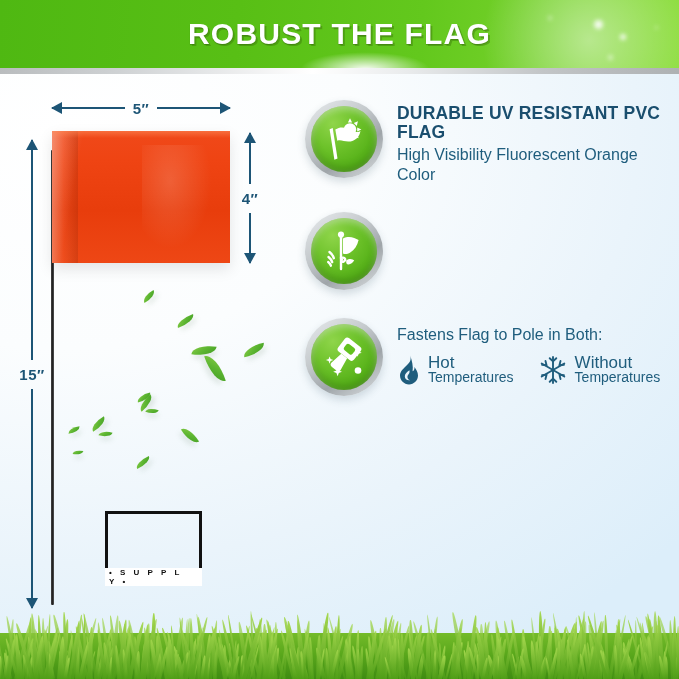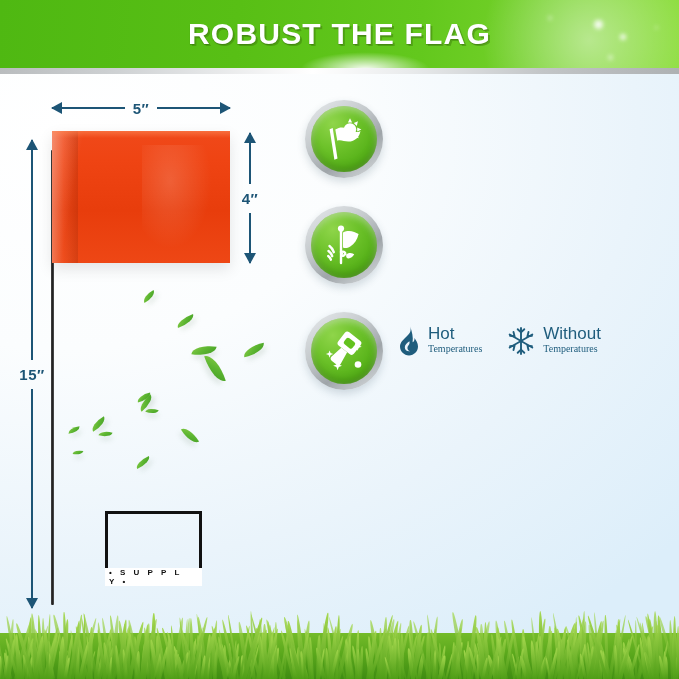--- a/index.html
+++ b/index.html
@@ -169,21 +169,21 @@
   }
   .fdesc{
     color:#1f5d7d;font-size:16px;line-height:19.5px;margin-top:3px;font-weight:normal;
     font-family:"Liberation Sans", sans-serif;
   }
   .temps{display:flex;align-items:center;gap:24px;margin-top:10px;}
   .temp{display:flex;align-items:center;gap:7px;}
   .temp svg{display:block;flex:0 0 auto;}
   .temp-txt{line-height:15px;}
   .temp-big{color:#1f5d7d;font-size:17px;font-family:"Liberation Sans", sans-serif;}
-  .temp-small{color:#1f5d7d;font-size:10px;font-family:Liberation Serif, serif;}
+  .temp-small{color:#1f5d7d;font-size:14px;font-family:Liberation Sans, sans-serif;}
 
   
   .grass{
     position:absolute;left:0;bottom:0;width:679px;height:76px;overflow:hidden;
   }
   .grass-base{
     position:absolute;left:0;bottom:0;width:679px;height:46px;
     background:linear-gradient(180deg,#74bb2a 0%,#5aa81c 45%,#3f8c12 100%);
   }
   .blade{position:absolute;bottom:0;width:3px;background:linear-gradient(180deg,#a5d84e,#4f9e17);border-radius:50% 50% 0 0;transform-origin:bottom center;}
@@ -259,20 +259,24 @@
         <div class="badge-inner">
           <svg width="46" height="44" viewBox="0 0 46 44" fill="#ffffff" aria-hidden="true">
             <g>
               <circle cx="29" cy="12.5" r="6.2"></circle>
               <path d="M29 1.2l2.1 4.2-4.2 0zM40.4 12.5l-4.2 2.1 0-4.2zM36.9 4.3l-1.1 4.6-3-3zM37.6 21.2l-4.4-1.6 2.9-3z"></path>
               <path d="M8.6 12.2l3.1-1.3 4.8 30.6-3.1 1.3z"></path>
               <path d="M14.3 12.6c6.5-4.4 11.6-1.2 16.6 1.1 4.2 2 6.8 1.4 8.6.2-1 5.9-5.2 9.6-9.9 10.5-5.6 1.1-9.3-2.3-13.3-.6z"></path>
             </g>
           </svg>
         </div>
+      </div>
+      <div class="ftext">
+        <div class="ftitle">DURABLE UV RESISTANT PVC FLAG</div>
+        <div class="fdesc">High Visibility Fluorescent Orange Color</div>
       </div>
     </div>
 
     <div class="feature">
       <div class="badge">
         <div class="badge-inner">
           <svg width="46" height="46" viewBox="0 0 46 46" aria-hidden="true">
             <g fill="none" stroke="#ffffff" stroke-width="2.4" stroke-linecap="round">
               <line x1="20" y1="8" x2="20" y2="41"></line>
               <path d="M8.5 24c2.2 1.6 3.6 3.8 4.3 6.2"></path>
@@ -300,20 +304,21 @@
               <path d="M18.8 22h7.4l2.2 13.4c.2 1.6-1.1 2.9-2.7 2.9h-6.4c-1.6 0-2.9-1.3-2.7-2.9z"></path>
             </g>
             <circle cx="37" cy="36.5" r="3.3"></circle>
             <path d="M36.6 14.6l1.1 3 3 1.1-3 1.1-1.1 3-1.1-3-3-1.1 3-1.1z"></path>
             <path d="M8.6 22.4l1 2.7 2.7 1-2.7 1-1 2.7-1-2.7-2.7-1 2.7-1z"></path>
             <path d="M16.6 33.4l1.2 3.2 3.2 1.2-3.2 1.2-1.2 3.2-1.2-3.2-3.2-1.2 3.2-1.2z"></path>
           </svg>
         </div>
       </div>
       <div class="ftext">
+        <div class="fdesc">Fastens Flag to Pole in Both:</div>
 
         <div class="temps">
           <div class="temp">
             <svg width="24" height="30" viewBox="0 0 24 30" aria-hidden="true">
               <path d="M13.2 0.6c1.4 5 -0.6 6.9 -3.4 9.7C6.4 13.7 3 16.4 3 20.6 3 25.6 7 29.4 12 29.4S21 25.6 21 20.6c0-3.6-2-6.2-3.6-8.6 0.4 2.3-0.5 3.8-1.8 4.3 0.8-4.6-0.6-10.4-2.4-15.7z" fill="#1f5d7d"></path>
               <path d="M12.4 15.2c0.8 3.2-1.4 3.8-1.9 6.1-0.4 1.9 0.8 3.6 2.6 3.9-3.1 0.4-5.3-1.3-5.3-4 0-2.6 2.3-4.1 4.6-6z" fill="#eaf4fb"></path>
             </svg>
             <div class="temp-txt">
               <div class="temp-big">Hot</div>
               <div class="temp-small">Temperatures</div>

